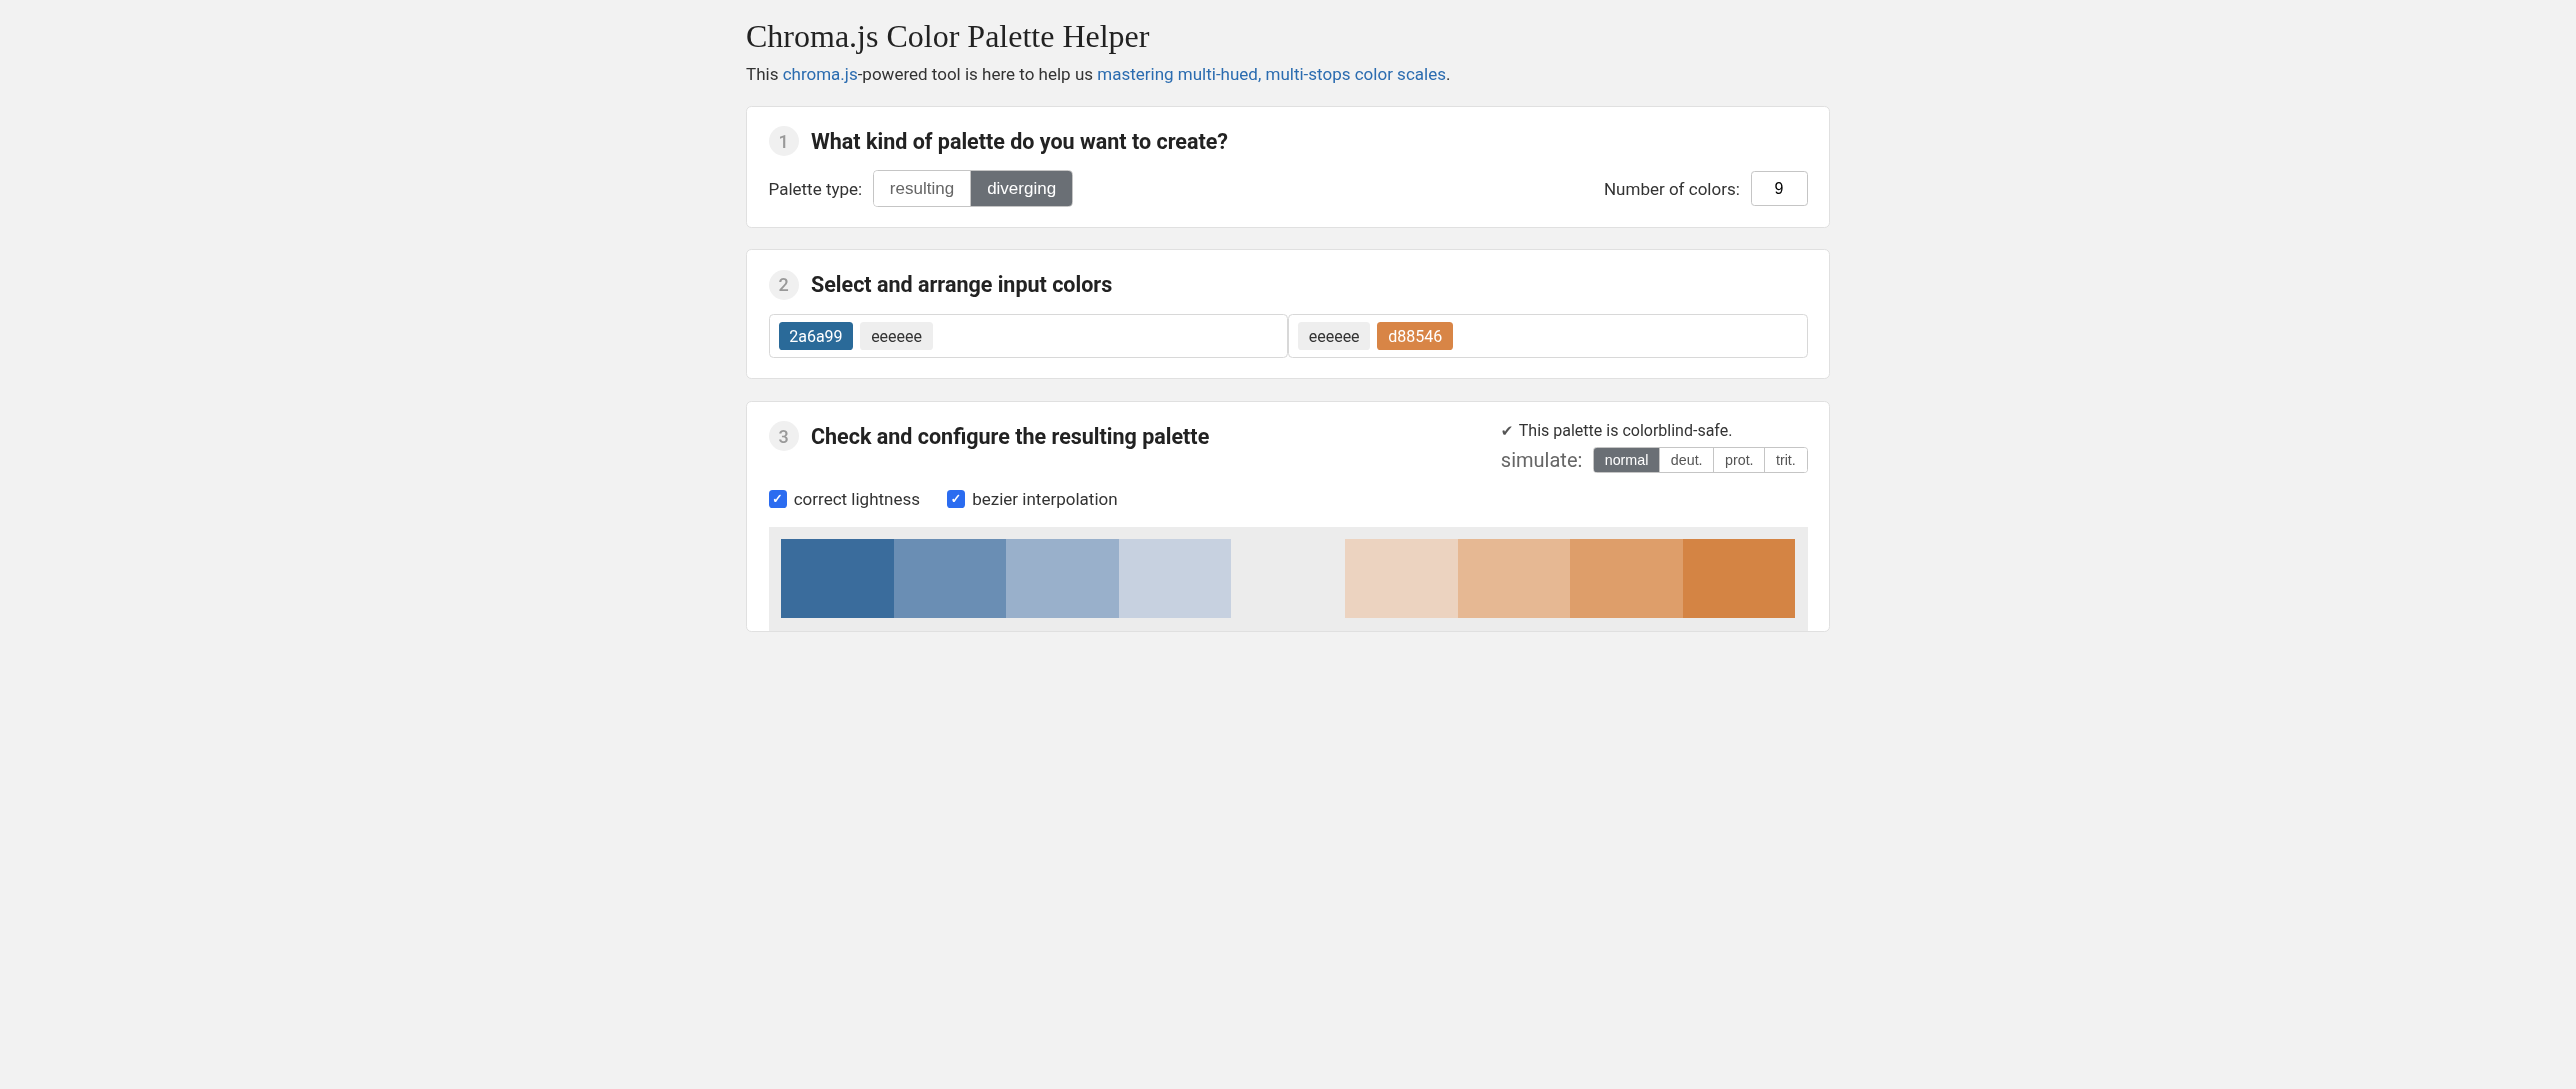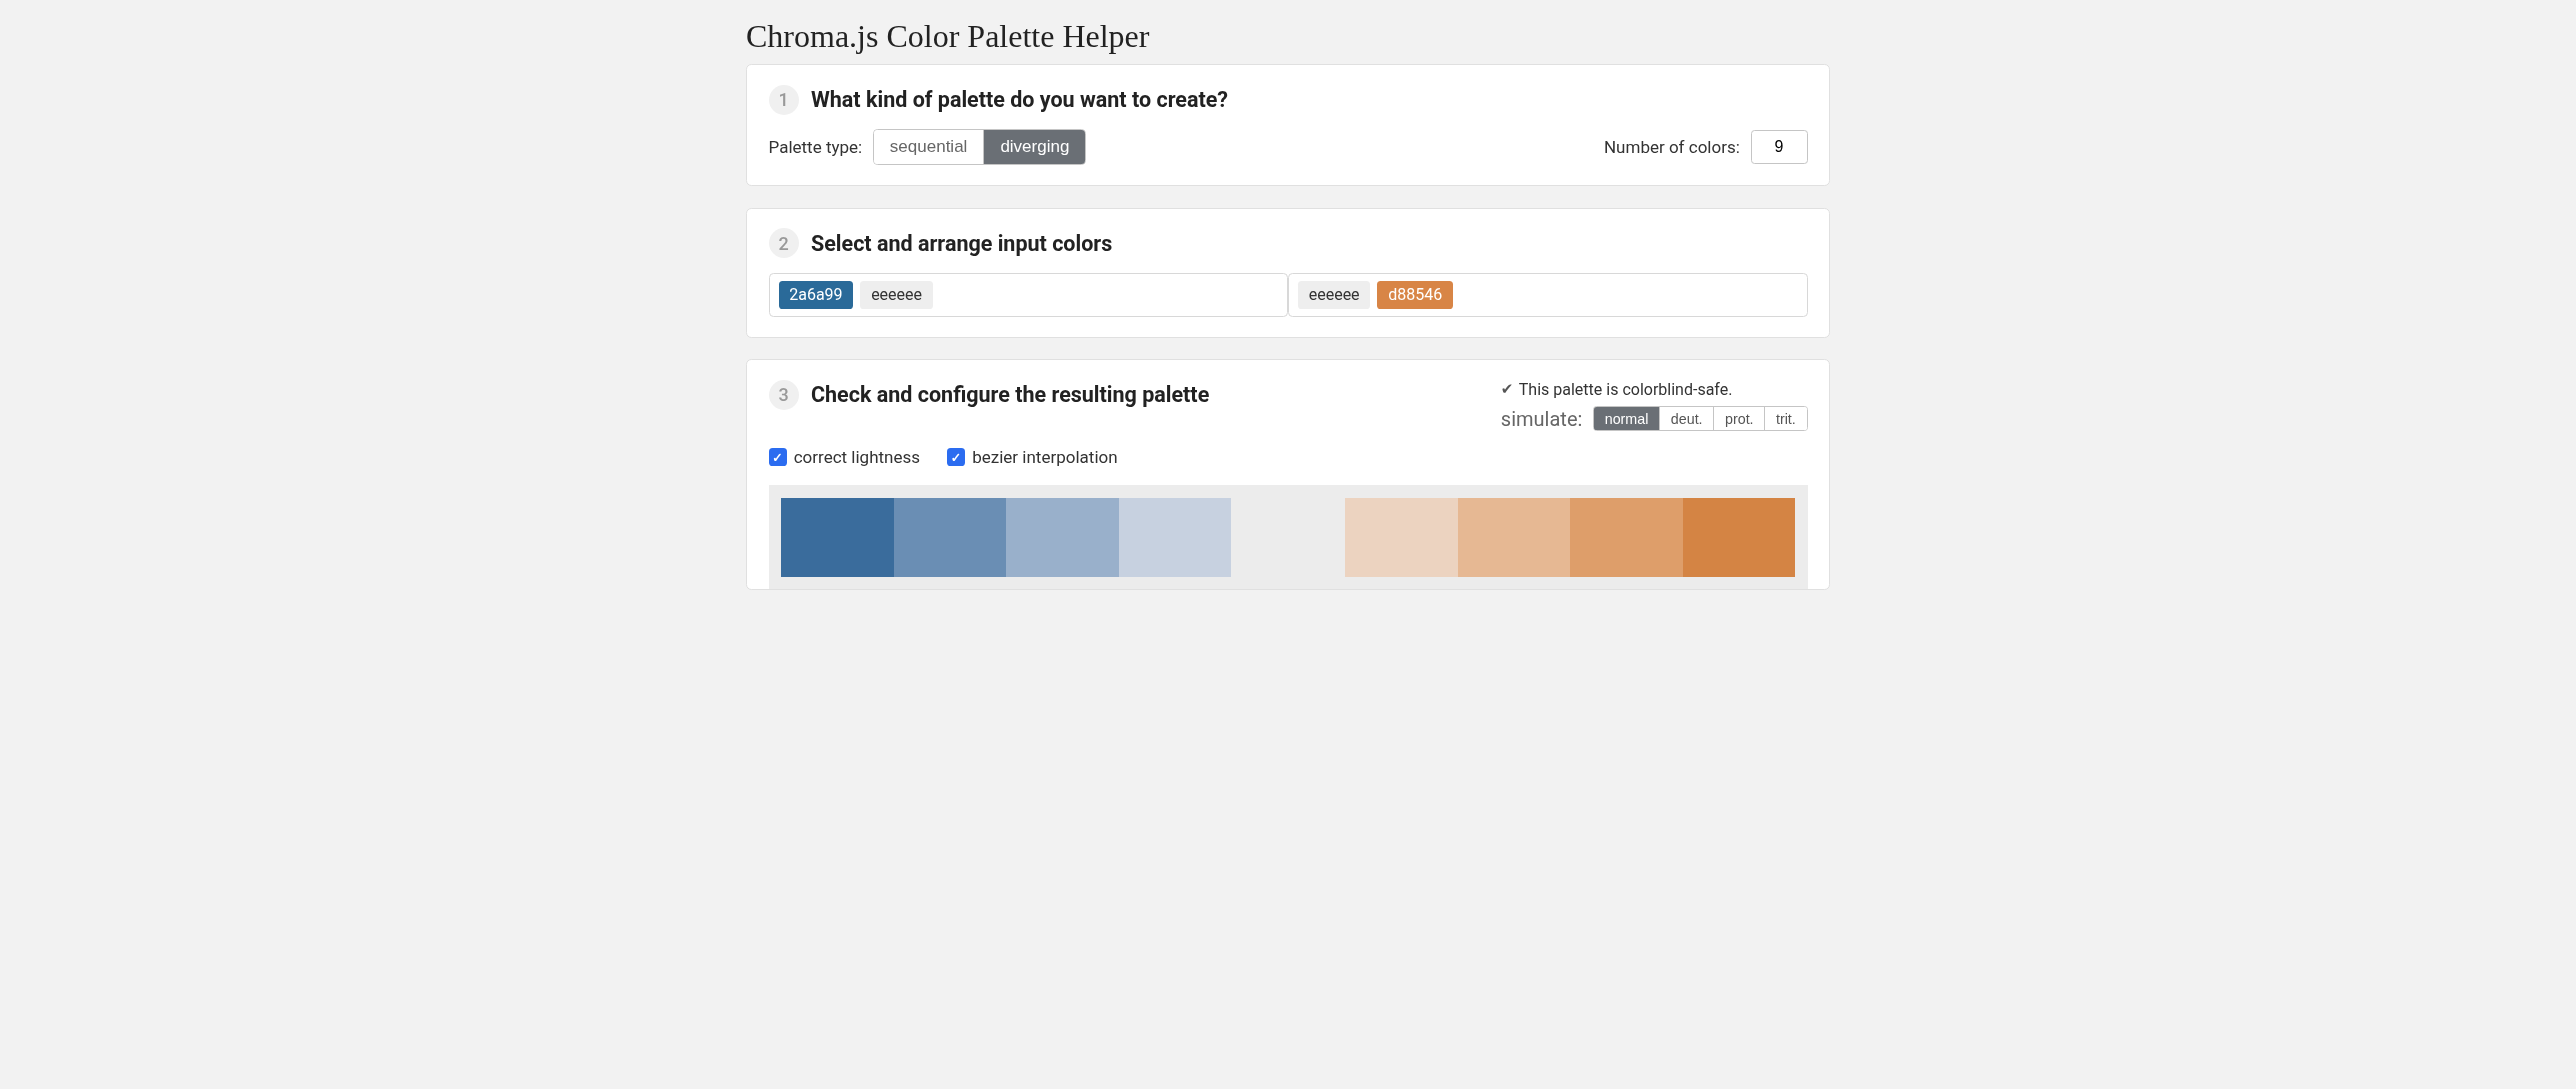--- a/index.html
+++ b/index.html
@@ -187,31 +187,34 @@
   .check-icon {
     font-size: 15px; color: #555;
   }
 </style>
 </head>
 <body>
 
 <div class="container">
 
   <h1 class="title">Chroma.js Color Palette Helper</h1>
+  <p class="subtitle">
+    <span>This </span><a href="#">chroma.js</a><span>-powered tool is here to help us </span><a href="#">mastering multi-hued, multi-stops color scales</a><span>.</span>
+  </p>
 
   <div class="card">
     <div class="step-row">
       <div class="step-badge">1</div>
       <div class="step-title">What kind of palette do you want to create?</div>
     </div>
     <div class="step1-controls">
       <div class="ctl-group">
         <span class="ctl-label">Palette type:</span>
         <div class="btn-group">
-          <button class="btn-toggle">sequential</button>
+          <button class="btn-toggle">resulting</button>
           <button class="btn-toggle active">diverging</button>
         </div>
       </div>
       <div class="ctl-group">
         <span class="ctl-label">Number of colors:</span>
         <input class="num-input" value="9" style="">
       </div>
     </div>
   </div>
 

